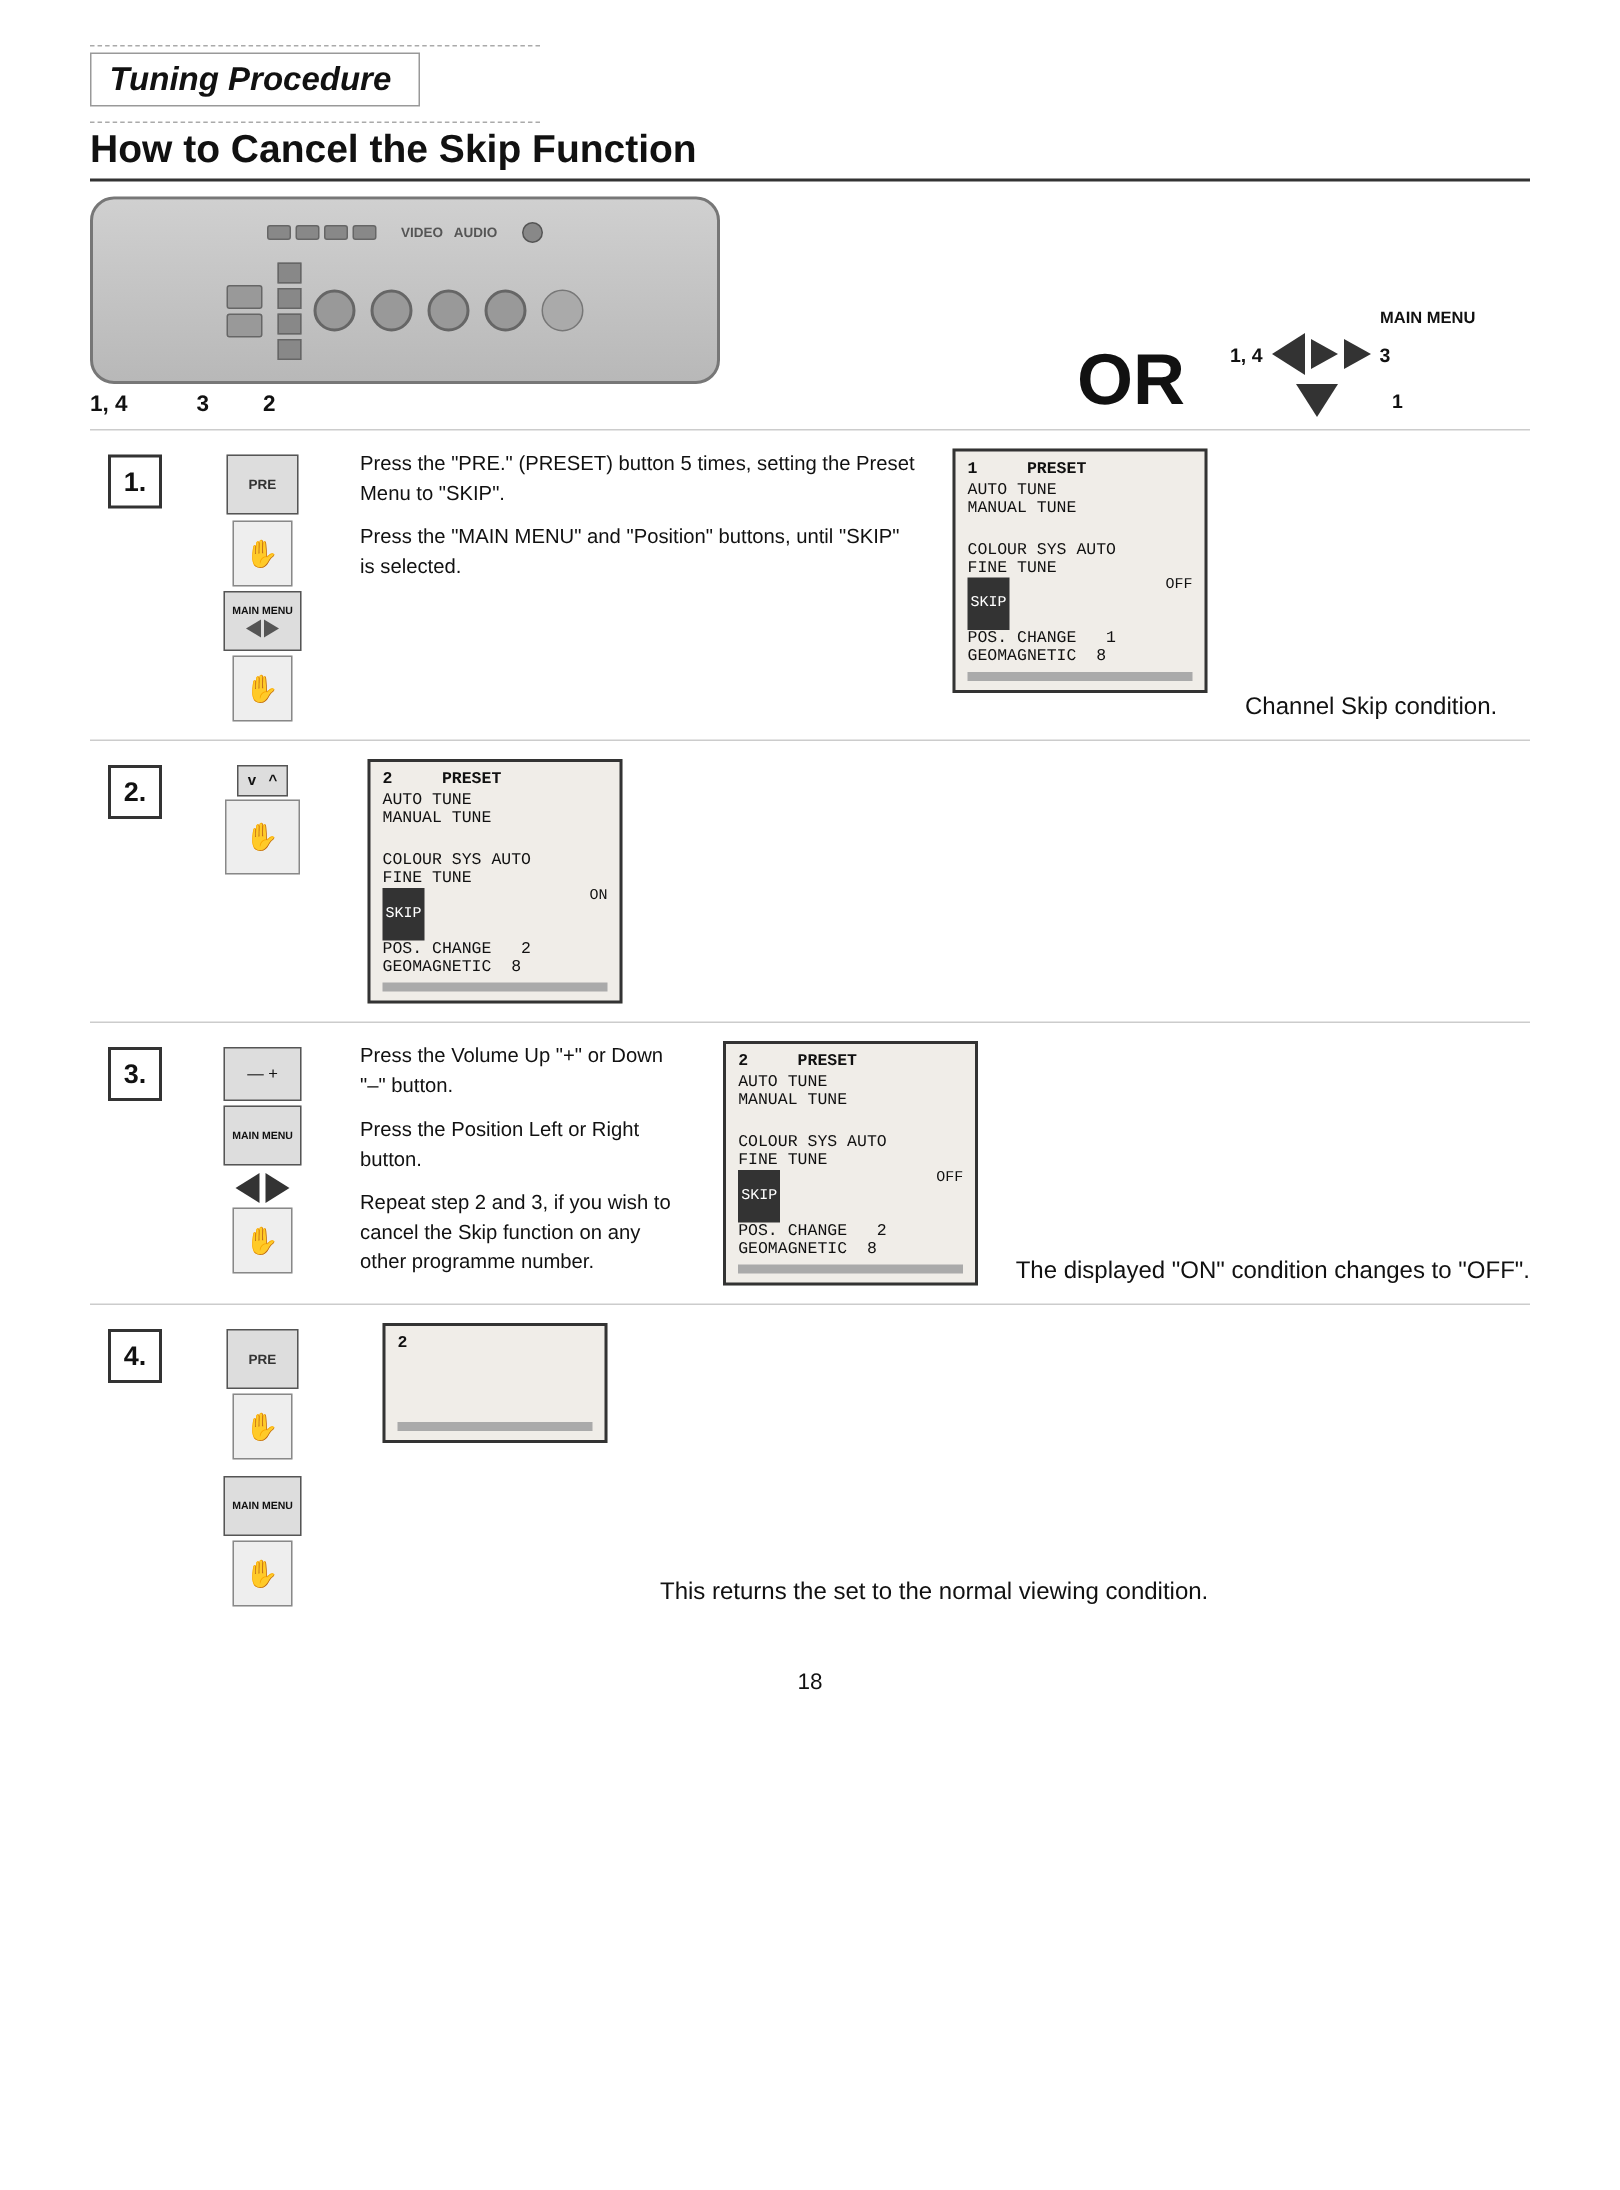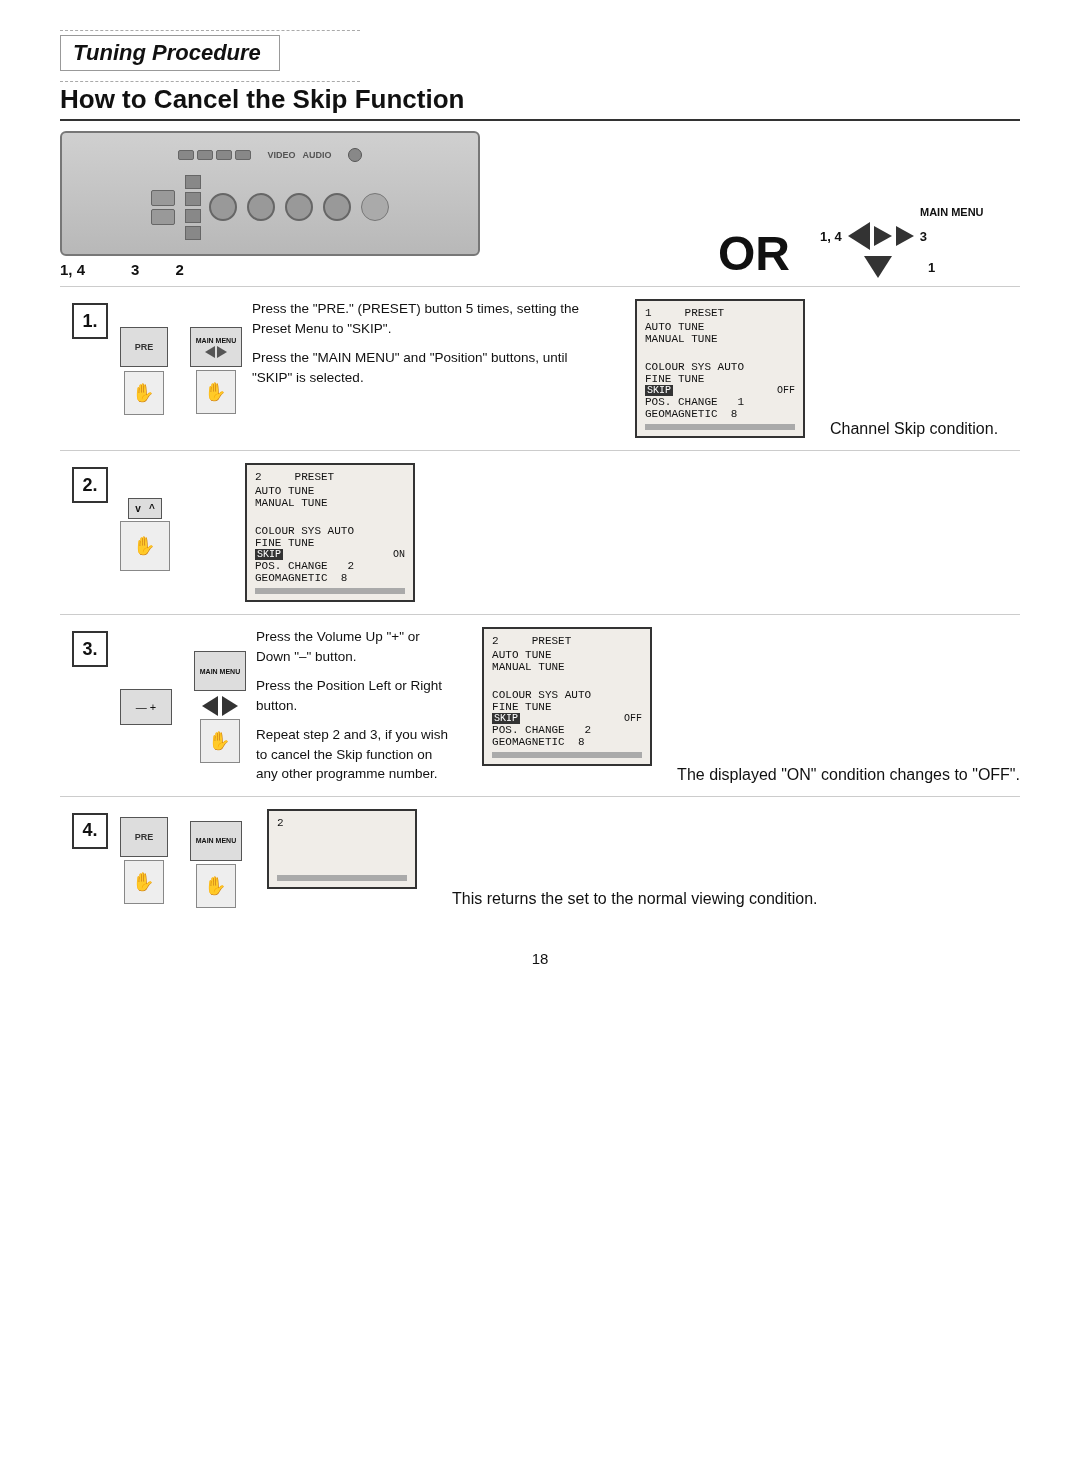--- a/index.html
+++ b/index.html
@@ -91,21 +91,22 @@
       display: flex;
       align-items: center;
       justify-content: center;
       font-size: 18px;
       font-weight: bold;
     }
 
     .step-icons-col {
       min-width: 110px;
       display: flex;
-      gap: 22px;
+      flex-direction: column;
+      gap: 3px;
       align-items: center;
       padding-top: 4px;
     }
 
     .step-content-col {
       flex: 1;
       display: flex;
       flex-direction: column;
       gap: 10px;
       padding: 0 10px;
@@ -146,24 +147,24 @@
       margin-top: 4px;
     }
     .tv-menu-row {
       display: flex;
       justify-content: space-between;
       font-size: 10px;
     }
     .tv-menu-highlight {
       background: #333;
       color: #fff;
-      padding: 0 2px;
+      padding: 12px 2px;
     }
     .tv-menu-title {
-      font-weight: normal;
+      font-weight: bold;
       font-size: 11px;
       margin-bottom: 2px;
     }
 
     
     .icon-box {
       border: 1.5px solid #555;
       background: #ddd;
       display: flex;
       align-items: center;
@@ -228,21 +229,21 @@
       align-items: flex-end;
       gap: 20px;
       margin-bottom: 8px;
     }
 
     .remote-full {
       width: 420px;
       height: 125px;
       background: linear-gradient(to bottom, #d0d0d0, #b8b8b8);
       border: 2px solid #777;
-      border-radius: 6px;
+      border-radius: 16px;
       position: relative;
       display: flex;
       flex-direction: column;
       align-items: center;
       justify-content: space-around;
       padding: 8px;
     }
     .remote-top-row {
       display: flex;
       gap: 8px;

